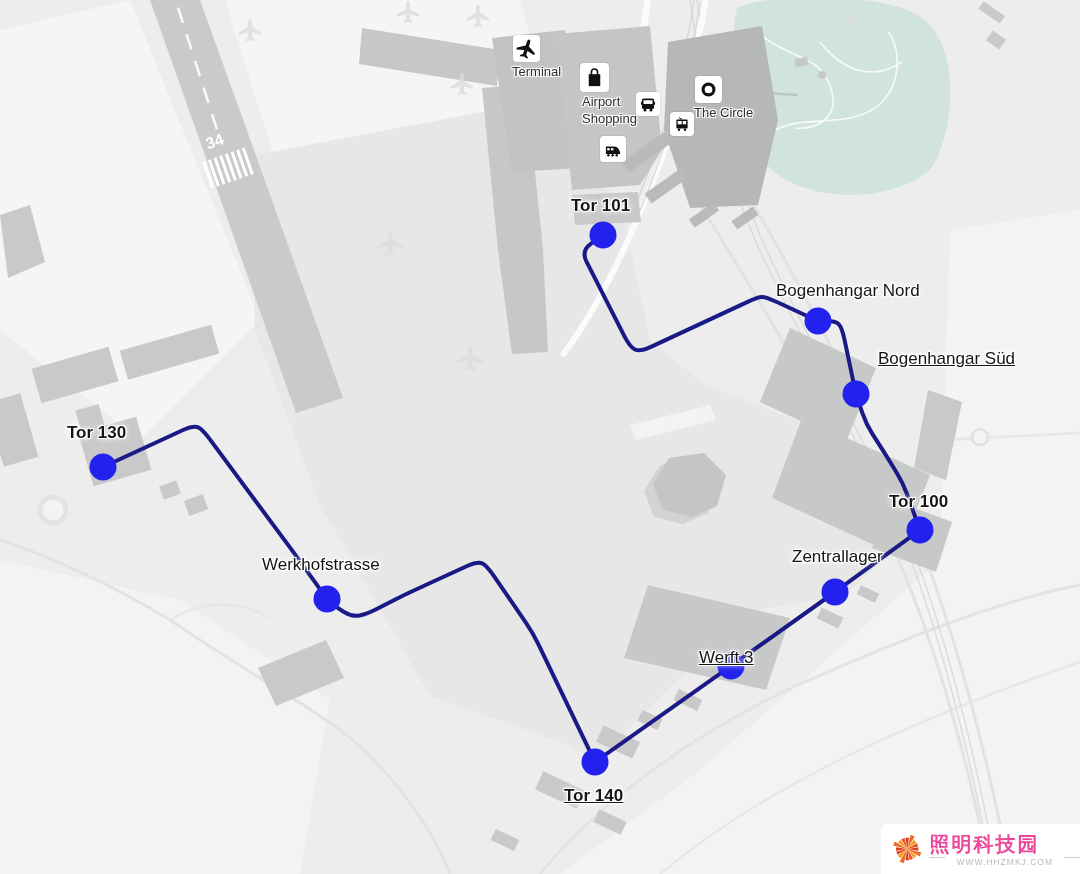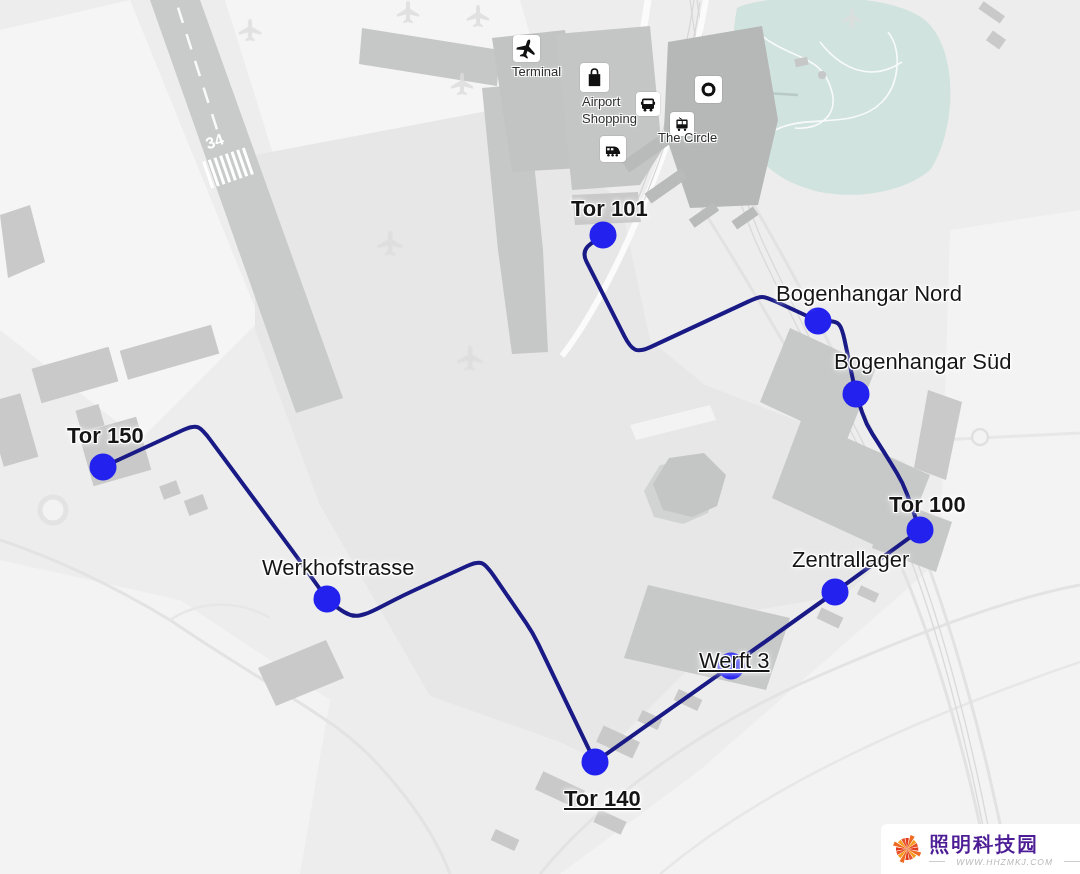--- a/index.html
+++ b/index.html
@@ -1,31 +1,31 @@
 <!DOCTYPE html>
 <html><head>
 <meta charset="utf-8">
 <style>
   html,body{margin:0;padding:0;background:#dfdfdf;}
   #stage{position:relative;width:1080px;height:874px;overflow:hidden;
          background:#ecedec;font-family:"Liberation Sans",sans-serif;}
   #map-svg{position:absolute;left:0;top:0;}
   .overlay{position:absolute;left:0;top:0;width:872px;height:874px;pointer-events:none;}
-  .stop-label{position:absolute;font-size:22px;color:#151515;white-space:nowrap;
+  .stop-label{position:absolute;font-size:17px;color:#151515;white-space:nowrap;
     text-shadow:-1px -1px 0 #fff,1px -1px 0 #fff,-1px 1px 0 #fff,1px 1px 0 #fff,0 0 4px #fff,0 0 7px #fff;}
   .stop-label.bold{font-weight:bold;}
   .poi-box{position:absolute;background:#fff;border-radius:4px;display:flex;
     align-items:center;justify-content:center;box-shadow:0 0 0 1px rgba(0,0,0,0.05);}
   .poi-label{position:absolute;font-size:13px;color:#2e2e2e;white-space:pre-line;line-height:17px;
     text-shadow:-1px -1px 0 #fff,1px -1px 0 #fff,-1px 1px 0 #fff,1px 1px 0 #fff,0 0 4px #fff;}
   #watermark{position:absolute;right:0;bottom:0;width:199px;height:50px;background:#fff;
     border-top-left-radius:6px;display:flex;align-items:center;padding-left:10px;box-sizing:border-box;}
   #wm-text{display:flex;flex-direction:column;margin-left:6px;}
-  #wm-title{font-size:20px;font-weight:600;color:#4c1d95;letter-spacing:2px;line-height:24px;}
-  #wm-url{display:flex;align-items:center;gap:11px;margin-top:1px;font-style:italic;}
+  #wm-title{font-size:20px;font-weight:600;color:#ec4899;letter-spacing:2px;line-height:24px;}
+  #wm-url{display:flex;align-items:flex-start;gap:11px;margin-top:1px;}
   #wm-url span{font-size:8.5px;color:#b9b9b9;letter-spacing:1px;}
   #wm-url i{display:block;width:16px;height:1px;background:#ccc;}
 </style>
 </head>
 <body>
 
 <div id="stage">
 
   <svg id="map-svg" width="1080" height="874" viewBox="0 0 1080 874">
     <defs>
@@ -214,33 +214,33 @@
           </svg>
         </span>
       </div>
       <div class="poi-box" style="left: 695px; top: 76px; width: 27px; height: 27px;">
         <span style="display: flex;">
           <svg viewBox="0 0 24 24" width="21" height="21">
             <circle cx="12" cy="12" r="6.2" fill="none" stroke="#111" stroke-width="3.6"></circle>
           </svg>
         </span>
       </div>
-      <div class="poi-label" style="left: 658px; top: 104px; margin-top: 25px;">The Circle</div>
+      <div class="poi-label" style="left: 694px; top: 104px;">The Circle</div>
     </div>
 
   <div class="overlay" id="labels-layer">
       <div class="stop-label bold" style="left: 571px; top: 196px;">Tor 101</div>
       <div class="stop-label" style="left: 776px; top: 281px; text-align: center;">Bogenhangar Nord</div>
-      <div class="stop-label" style="left: 834px; top: 349px;">Bogenhangar Süd</div>
+      <div class="stop-label" style="left: 878px; top: 349px; text-decoration: underline;">Bogenhangar Süd</div>
       <div class="stop-label bold" style="left: 889px; top: 492px;">Tor 100</div>
       <div class="stop-label" style="left: 784px; top: 547px; margin-left: 8px;">Zentrallager</div>
       <div class="stop-label" style="left: 699px; top: 648px; text-decoration: underline;">Werft 3</div>
       <div class="stop-label bold" style="left: 564px; top: 786px; text-decoration: underline;">Tor 140</div>
       <div class="stop-label" style="left: 262px; top: 555px;">Werkhofstrasse</div>
-      <div class="stop-label bold" style="left: 67px; top: 423px;">Tor 150</div>
+      <div class="stop-label bold" style="left: 67px; top: 423px;">Tor 130</div>
     </div>
 
   <div id="watermark">
     <svg id="sunburst" width="40" height="40" viewBox="-20 -20 40 40">
         <polygon points="0,0 13.8,-2.2 13.8,2.2" fill="#e23c1e"></polygon>
         <polygon points="0,0 17.5,4.2 15.3,9.4" fill="#ef6a23"></polygon>
         <polygon points="0,0 11.4,8.2 8.2,11.4" fill="#f69b1e"></polygon>
         <polygon points="0,0 7.3,11.9 3.2,13.6" fill="#e9512b"></polygon>
         <polygon points="0,0 2.2,13.8 -2.2,13.8" fill="#e23c1e"></polygon>
         <polygon points="0,0 -4.2,17.5 -9.4,15.3" fill="#ef6a23"></polygon>

